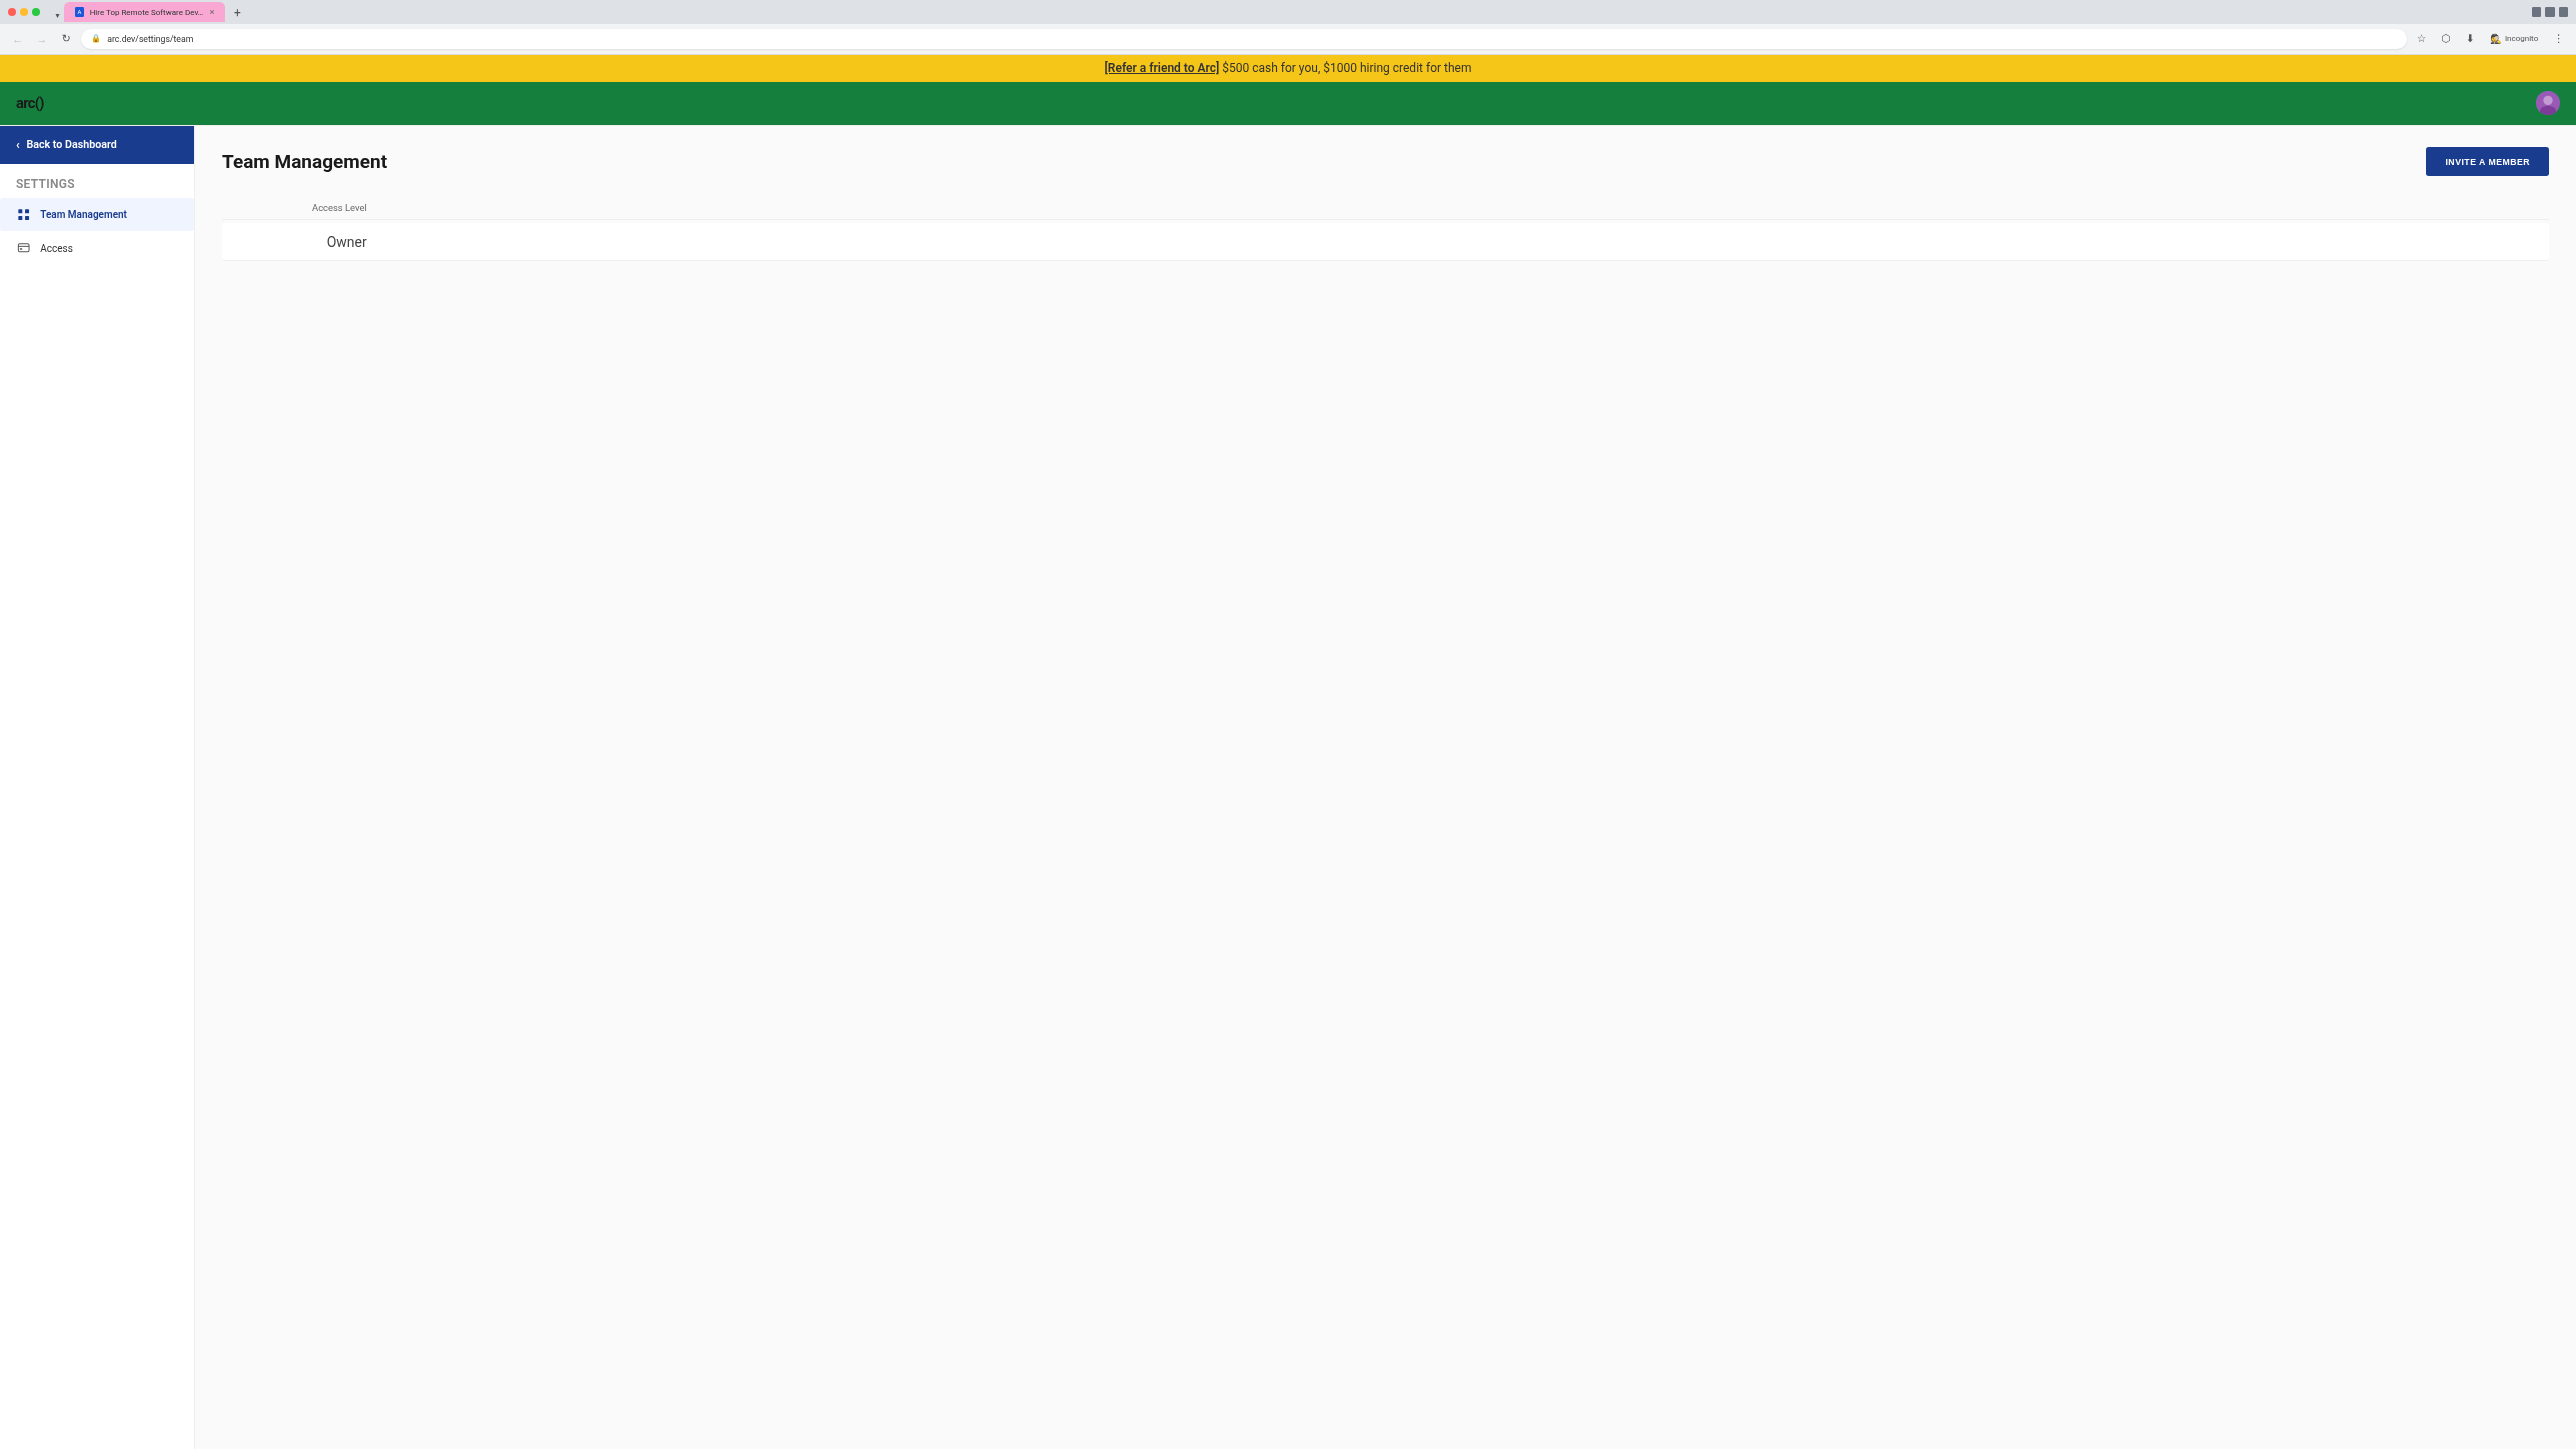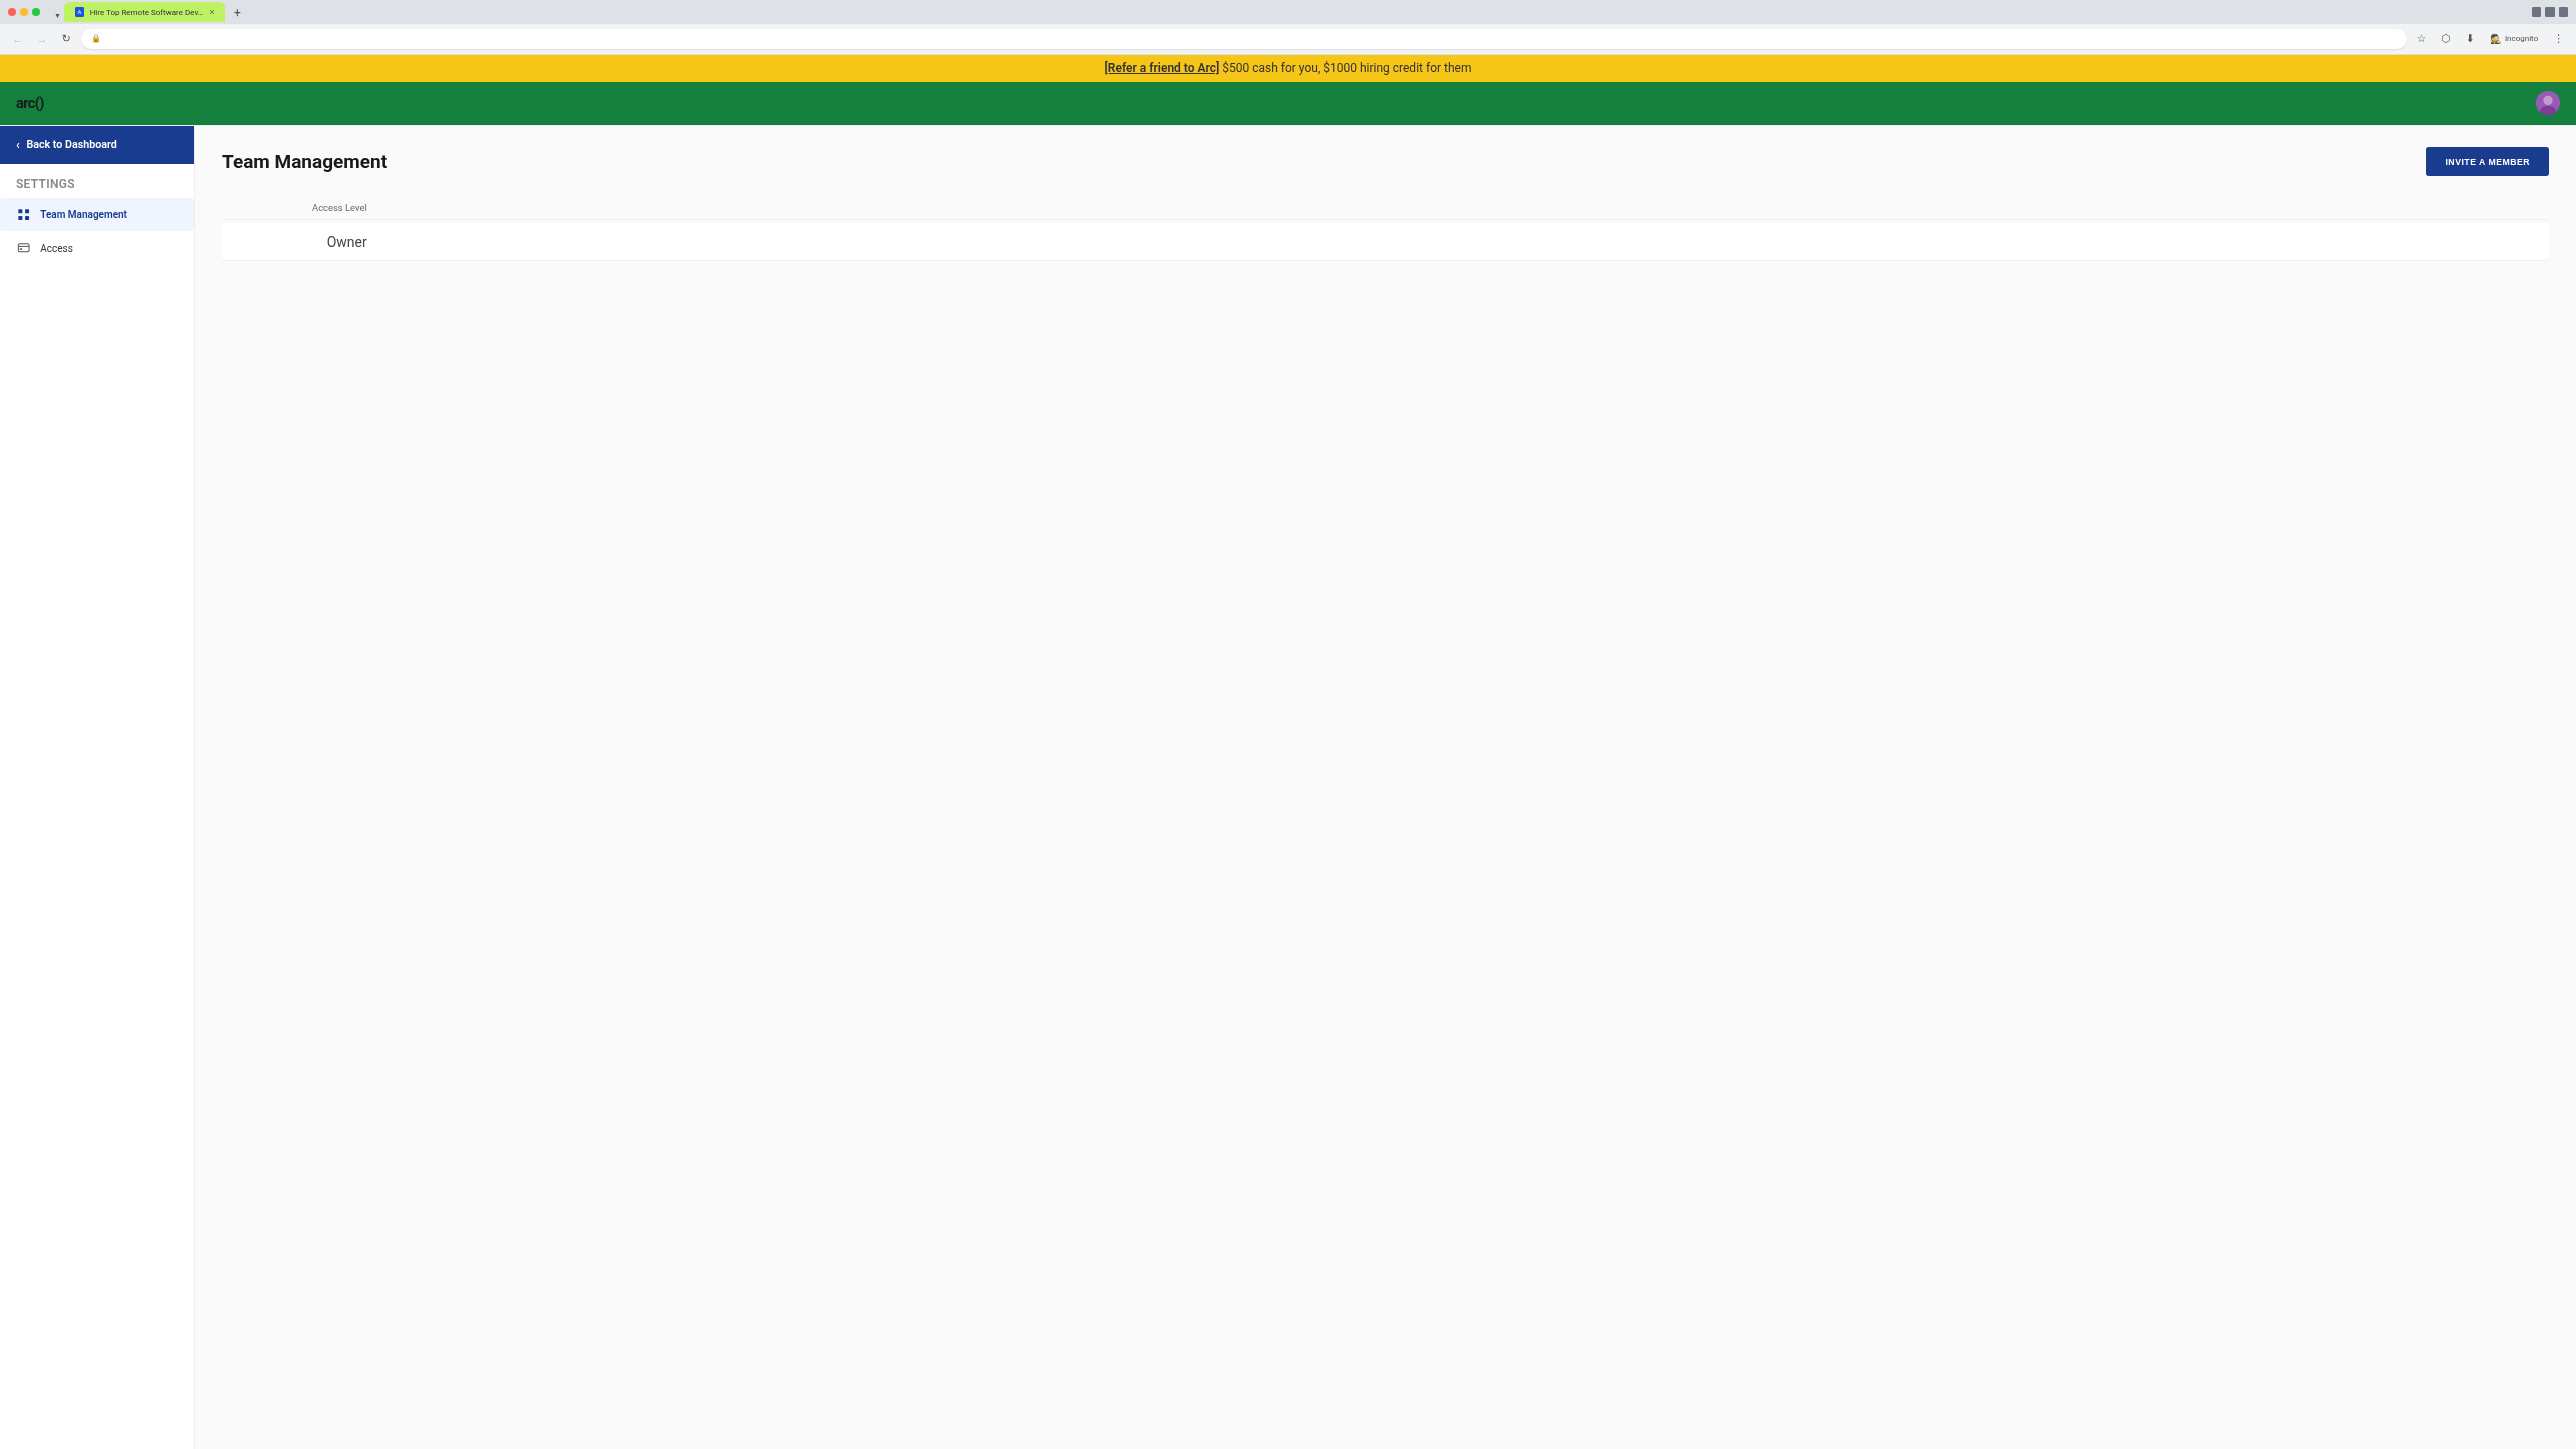--- a/index.html
+++ b/index.html
@@ -7,21 +7,21 @@
 
     
     .browser-chrome { background: #f1f3f4; border-bottom: 0.7px solid #ddd; }
     .browser-titlebar { display: flex; align-items: center; padding: 4px 8px; gap: 5.4px; background: #dee1e6; height: 24px; }
     .browser-controls { display: flex; gap: 4px; align-items: center; }
     .browser-control { width: 8px; height: 8px; border-radius: 50%; border: none; cursor: pointer; }
     .browser-control.close { background: #ff5f57; }
     .browser-control.minimize { background: #febc2e; }
     .browser-control.maximize { background: #28c840; }
     .browser-tabs { display: flex; align-items: flex-end; flex: 1; margin-left: 5.4px; }
-    .browser-tab { display: flex; align-items: center; gap: 5.4px; padding: 4px 10.7px; background: #bef264; border-radius: 5.4px 5.4px 0 0; font-size: 8px; color: #333; max-width: 161px; height: 20px; cursor: pointer; }
+    .browser-tab { display: flex; align-items: center; gap: 5.4px; padding: 4px 10.7px; background: #f9a8d4; border-radius: 5.4px 5.4px 0 0; font-size: 8px; color: #333; max-width: 161px; height: 20px; cursor: pointer; }
     .browser-tab .tab-favicon { width: 9.4px; height: 9.4px; background: #1a56db; border-radius: 1.3px; font-size: 6px; color: white; display: flex; align-items: center; justify-content: center; }
     .browser-tab .tab-title { flex: 1; overflow: hidden; text-overflow: ellipsis; white-space: nowrap; font-size: 8px; }
     .browser-tab .tab-close { color: #666; cursor: pointer; font-size: 9.4px; line-height: 1; }
     .new-tab-btn { width: 19px; height: 19px; display: flex; align-items: center; justify-content: center; border-radius: 50%; cursor: pointer; color: #555; font-size: 12px; margin-left: 2.7px; }
     .browser-tabs-dropdown { width: 13.4px; height: 13.4px; display: flex; align-items: center; justify-content: center; cursor: pointer; color: #555; font-size: 8px; }
 
     .browser-toolbar { display: flex; align-items: center; padding: 4px 8px; gap: 5.4px; background: #f1f3f4; height: 29.5px; }
     .nav-btn { width: 19px; height: 19px; border-radius: 50%; display: flex; align-items: center; justify-content: center; cursor: pointer; color: #555; font-size: 10.7px; border: none; background: none; }
     .nav-btn.disabled { color: #bbb; cursor: default; }
     .address-bar { flex: 1; height: 20px; border-radius: 10px; border: none; background: #fff; padding: 0 10.7px; font-size: 8.7px; color: #333; display: flex; align-items: center; gap: 5.4px; box-shadow: 0 0.7px 2px rgba(0,0,0,0.1); cursor: text; }
@@ -100,20 +100,21 @@
       <button style="width:9.4px;height:9.4px;border:none;background:#6b7280;border-radius:1.3px;cursor:pointer;"></button>
       <button style="width:9.4px;height:9.4px;border:none;background:#6b7280;border-radius:1.3px;cursor:pointer;"></button>
     </div>
   </div>
   <div class="browser-toolbar">
     <button class="nav-btn disabled">←</button>
     <button class="nav-btn disabled">→</button>
     <button class="nav-btn">↻</button>
     <div class="address-bar">
       <span class="address-bar-lock">🔒</span>
+      <span class="address-bar-url">arc.dev/settings/team</span>
     </div>
     <div class="toolbar-actions">
       <button class="toolbar-btn">☆</button>
       <button class="toolbar-btn">⬡</button>
       <button class="toolbar-btn">⬇</button>
       <div class="incognito-badge">
         <span class="incognito-icon">🕵</span>
         <span>Incognito</span>
       </div>
       <button class="toolbar-btn">⋮</button>

